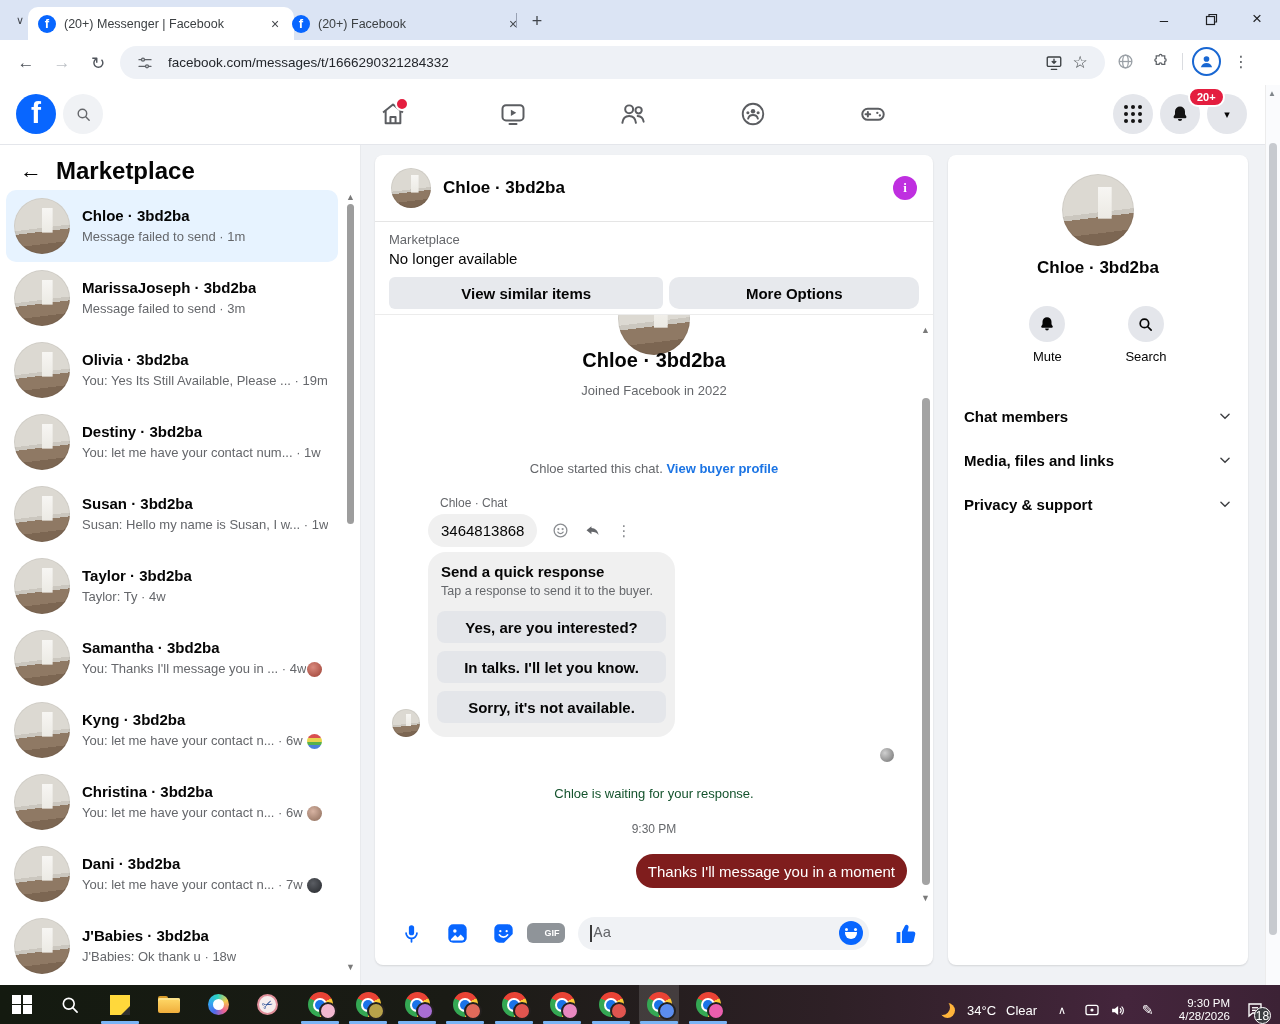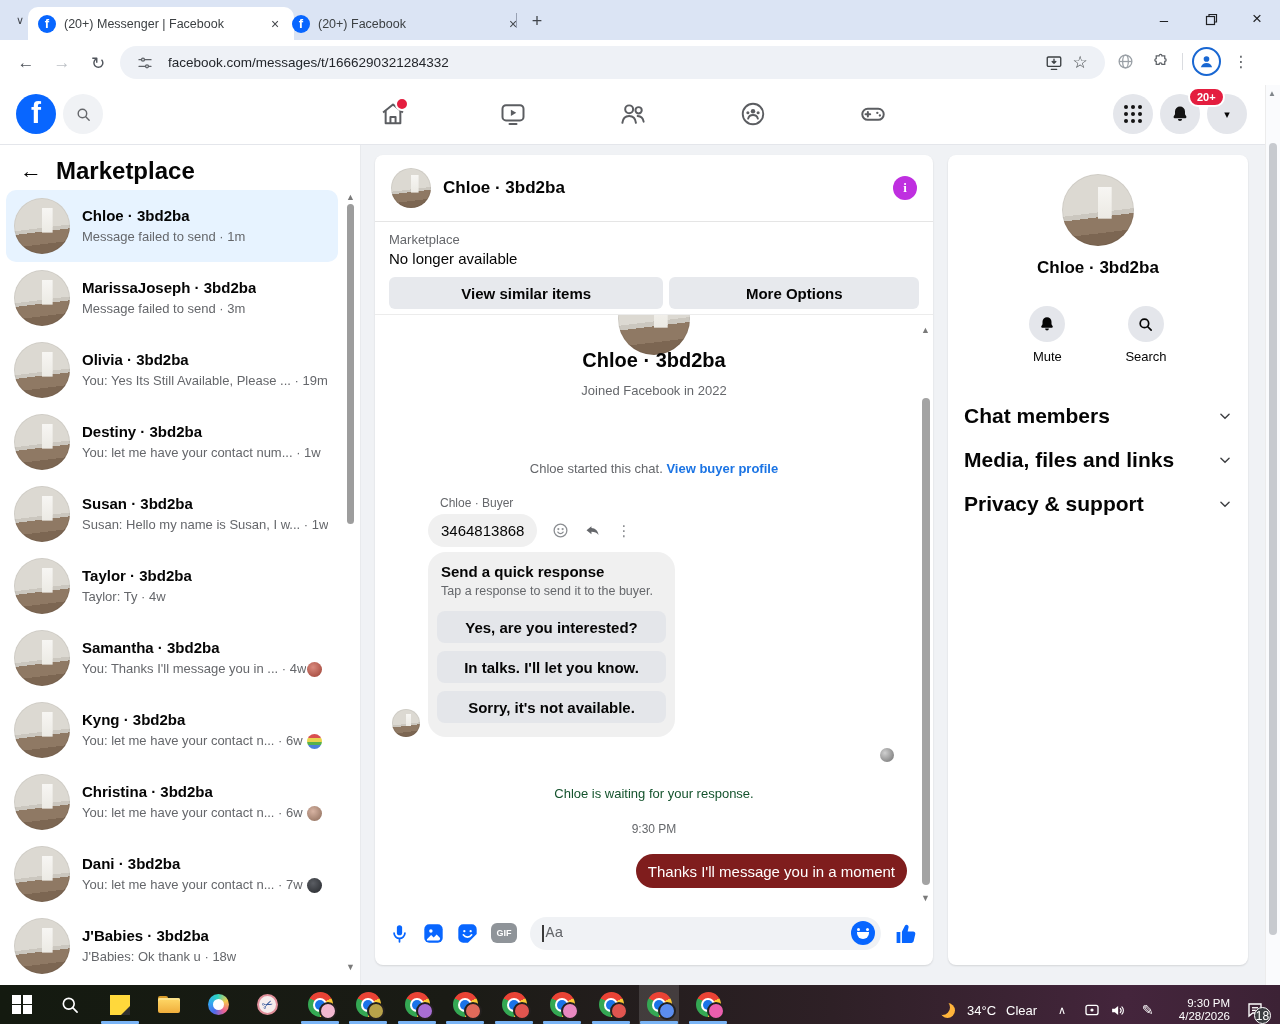--- a/index.html
+++ b/index.html
@@ -106,21 +106,21 @@
   .small-avatar{position:absolute;left:17px;top:394px;}
   .seen-mini{position:absolute;left:505px;top:433px;width:14px;height:14px;border-radius:50%;}
   .waiting{top:471px;font-size:13px;color:#14532d;}
   .stamp{top:507px;font-size:12px;color:#65676b;}
   .bubble-blue{position:absolute;right:26px;top:539px;height:34px;border-radius:18px;display:flex;align-items:center;
     padding:0 12px;font-size:15px;color:#fff;white-space:nowrap;}
   .chat-scroll-thumb{position:absolute;right:3px;top:243px;width:8px;height:487px;border-radius:4px;background:#a3a3a3;}
   .chat-arrow{position:absolute;right:3px;font-size:9px;color:#7a7a7a;}
   .composer{position:absolute;left:0;bottom:8px;width:100%;height:48px;display:flex;align-items:center;
     padding:0 14px;box-sizing:border-box;gap:13px;}
-  .comp-ico{flex:none;display:flex;align-items:center;justify-content:center;}
+  .comp-ico{flex:none;display:flex;align-items:center;justify-content:center;padding-left:12px;}
   .gif-badge{width:26px;height:20px;border-radius:6px;background:#8f9499;color:#fff;font-size:9px;font-weight:bold;
     display:flex;align-items:center;justify-content:center;}
   .input-pill{flex:1;height:33px;background:#f0f2f5;border-radius:17px;display:flex;align-items:center;
     padding:0 6px 0 12px;box-sizing:border-box;font-family:Liberation Mono, monospace;}
   .caret-bar{width:1.5px;height:17px;background:#3a3a3a;margin-right:2px;}
   .input-ph{font-size:15px;color:#65676b;flex:1;}
   .emoji-btn{width:24px;height:24px;border-radius:50%;background:#0866ff;position:relative;flex:none;}
   .emoji-btn::before{content:"";position:absolute;left:6px;top:7px;width:3px;height:3px;border-radius:50%;background:#fff;
     box-shadow:9px 0 0 #fff;}
   .emoji-btn::after{content:"";position:absolute;left:6px;top:11px;width:12px;height:7px;border-radius:0 0 12px 12px;background:#fff;}
@@ -128,21 +128,21 @@
   .details-card{position:absolute;left:948px;top:11px;width:300px;height:810px;background:#fff;border-radius:8px;
     box-shadow:0 1px 2px rgba(0,0,0,.12);}
   .d-avatar{margin:19px auto 0;}
   .d-name{text-align:center;font-size:17px;font-weight:bold;color:#050505;margin-top:12px;}
   .d-actions{display:flex;justify-content:center;gap:60px;margin-top:28px;}
   .d-action{display:flex;flex-direction:column;align-items:center;}
   .d-action-circle{width:36px;height:36px;border-radius:50%;background:#e4e6eb;display:flex;align-items:center;justify-content:center;color:#050505;}
   .d-action-label{font-size:13px;color:#050505;margin-top:7px;}
   .d-sections{margin-top:30px;}
   .d-section{height:44px;display:flex;align-items:center;justify-content:space-between;padding:0 16px;}
-  .d-section-label{font-size:21px;font-weight:600;color:#050505;}
+  .d-section-label{font-size:15px;font-weight:600;color:#050505;}
   .chev{color:#3d3f42;display:flex;}
   
   .page-scroll{position:absolute;right:0;top:85px;width:14px;height:900px;background:#fafbfd;border-left:1px solid #ececec;z-index:7;}
   .page-scroll .arr{position:absolute;left:2px;font-size:8px;color:#80868b;}
   .page-thumb{position:absolute;left:3px;top:58px;width:8px;height:792px;border-radius:4px;background:#c7cacf;}
   
   .taskbar{position:absolute;left:0;top:985px;width:1280px;height:39px;
     background:linear-gradient(90deg,#141a10 0%,#1a1b15 35%,#2e2026 65%,#44253c 88%,#3c2235 100%);z-index:10;}
   .tb-slot{position:absolute;top:0;width:40px;height:39px;display:flex;align-items:center;justify-content:center;}
   .tb-slot.active-app{background:rgba(255,255,255,.14);}
@@ -427,32 +427,32 @@
       <div class="room-avatar av40"></div>
       <div class="chat-head-name">Chloe · 3bd2ba</div>
       <div class="info-btn" style="background: rgb(191, 47, 224);">i</div>
     </div>
 
     <div class="banner">
       <div class="banner-label">Marketplace</div>
       <div class="banner-status">No longer available</div>
       <div class="banner-btns">
         <div class="gbtn" style="flex:1.1;">View similar items</div>
-        <div class="gbtn" style="flex:1;">More Options</div>
+        <div class="gbtn" style="flex:1;border-radius:10px;">More Options</div>
       </div>
     </div>
 
     <div class="messages">
       <div class="room-avatar av72 intro-avatar"></div>
       <div class="m-center intro-name">Chloe · 3bd2ba</div>
       <div class="m-center intro-joined">Joined Facebook in 2022</div>
       <div class="m-center sys-line">
         <span>Chloe started this chat. </span><span class="sys-link">View buyer profile</span>
       </div>
-      <div class="sender-label">Chloe · Buyer</div>
+      <div class="sender-label">Chloe · Chat</div>
       <div class="bubble-row">
         <div class="bubble-gray">3464813868</div>
         <span class="hover-ico">
           <svg width="17" height="17" viewBox="0 0 24 24" fill="none" stroke="#8a8d91" stroke-width="1.8" stroke-linecap="round">
             <circle cx="12" cy="12" r="9"></circle>
               <circle cx="9" cy="10" r="0.6" fill="#8a8d91"></circle>
               <circle cx="15" cy="10" r="0.6" fill="#8a8d91"></circle>
             <path d="M8.3 14.3c1 1.3 2.3 2 3.7 2s2.7-.7 3.7-2"></path>
           </svg>
         </span>

